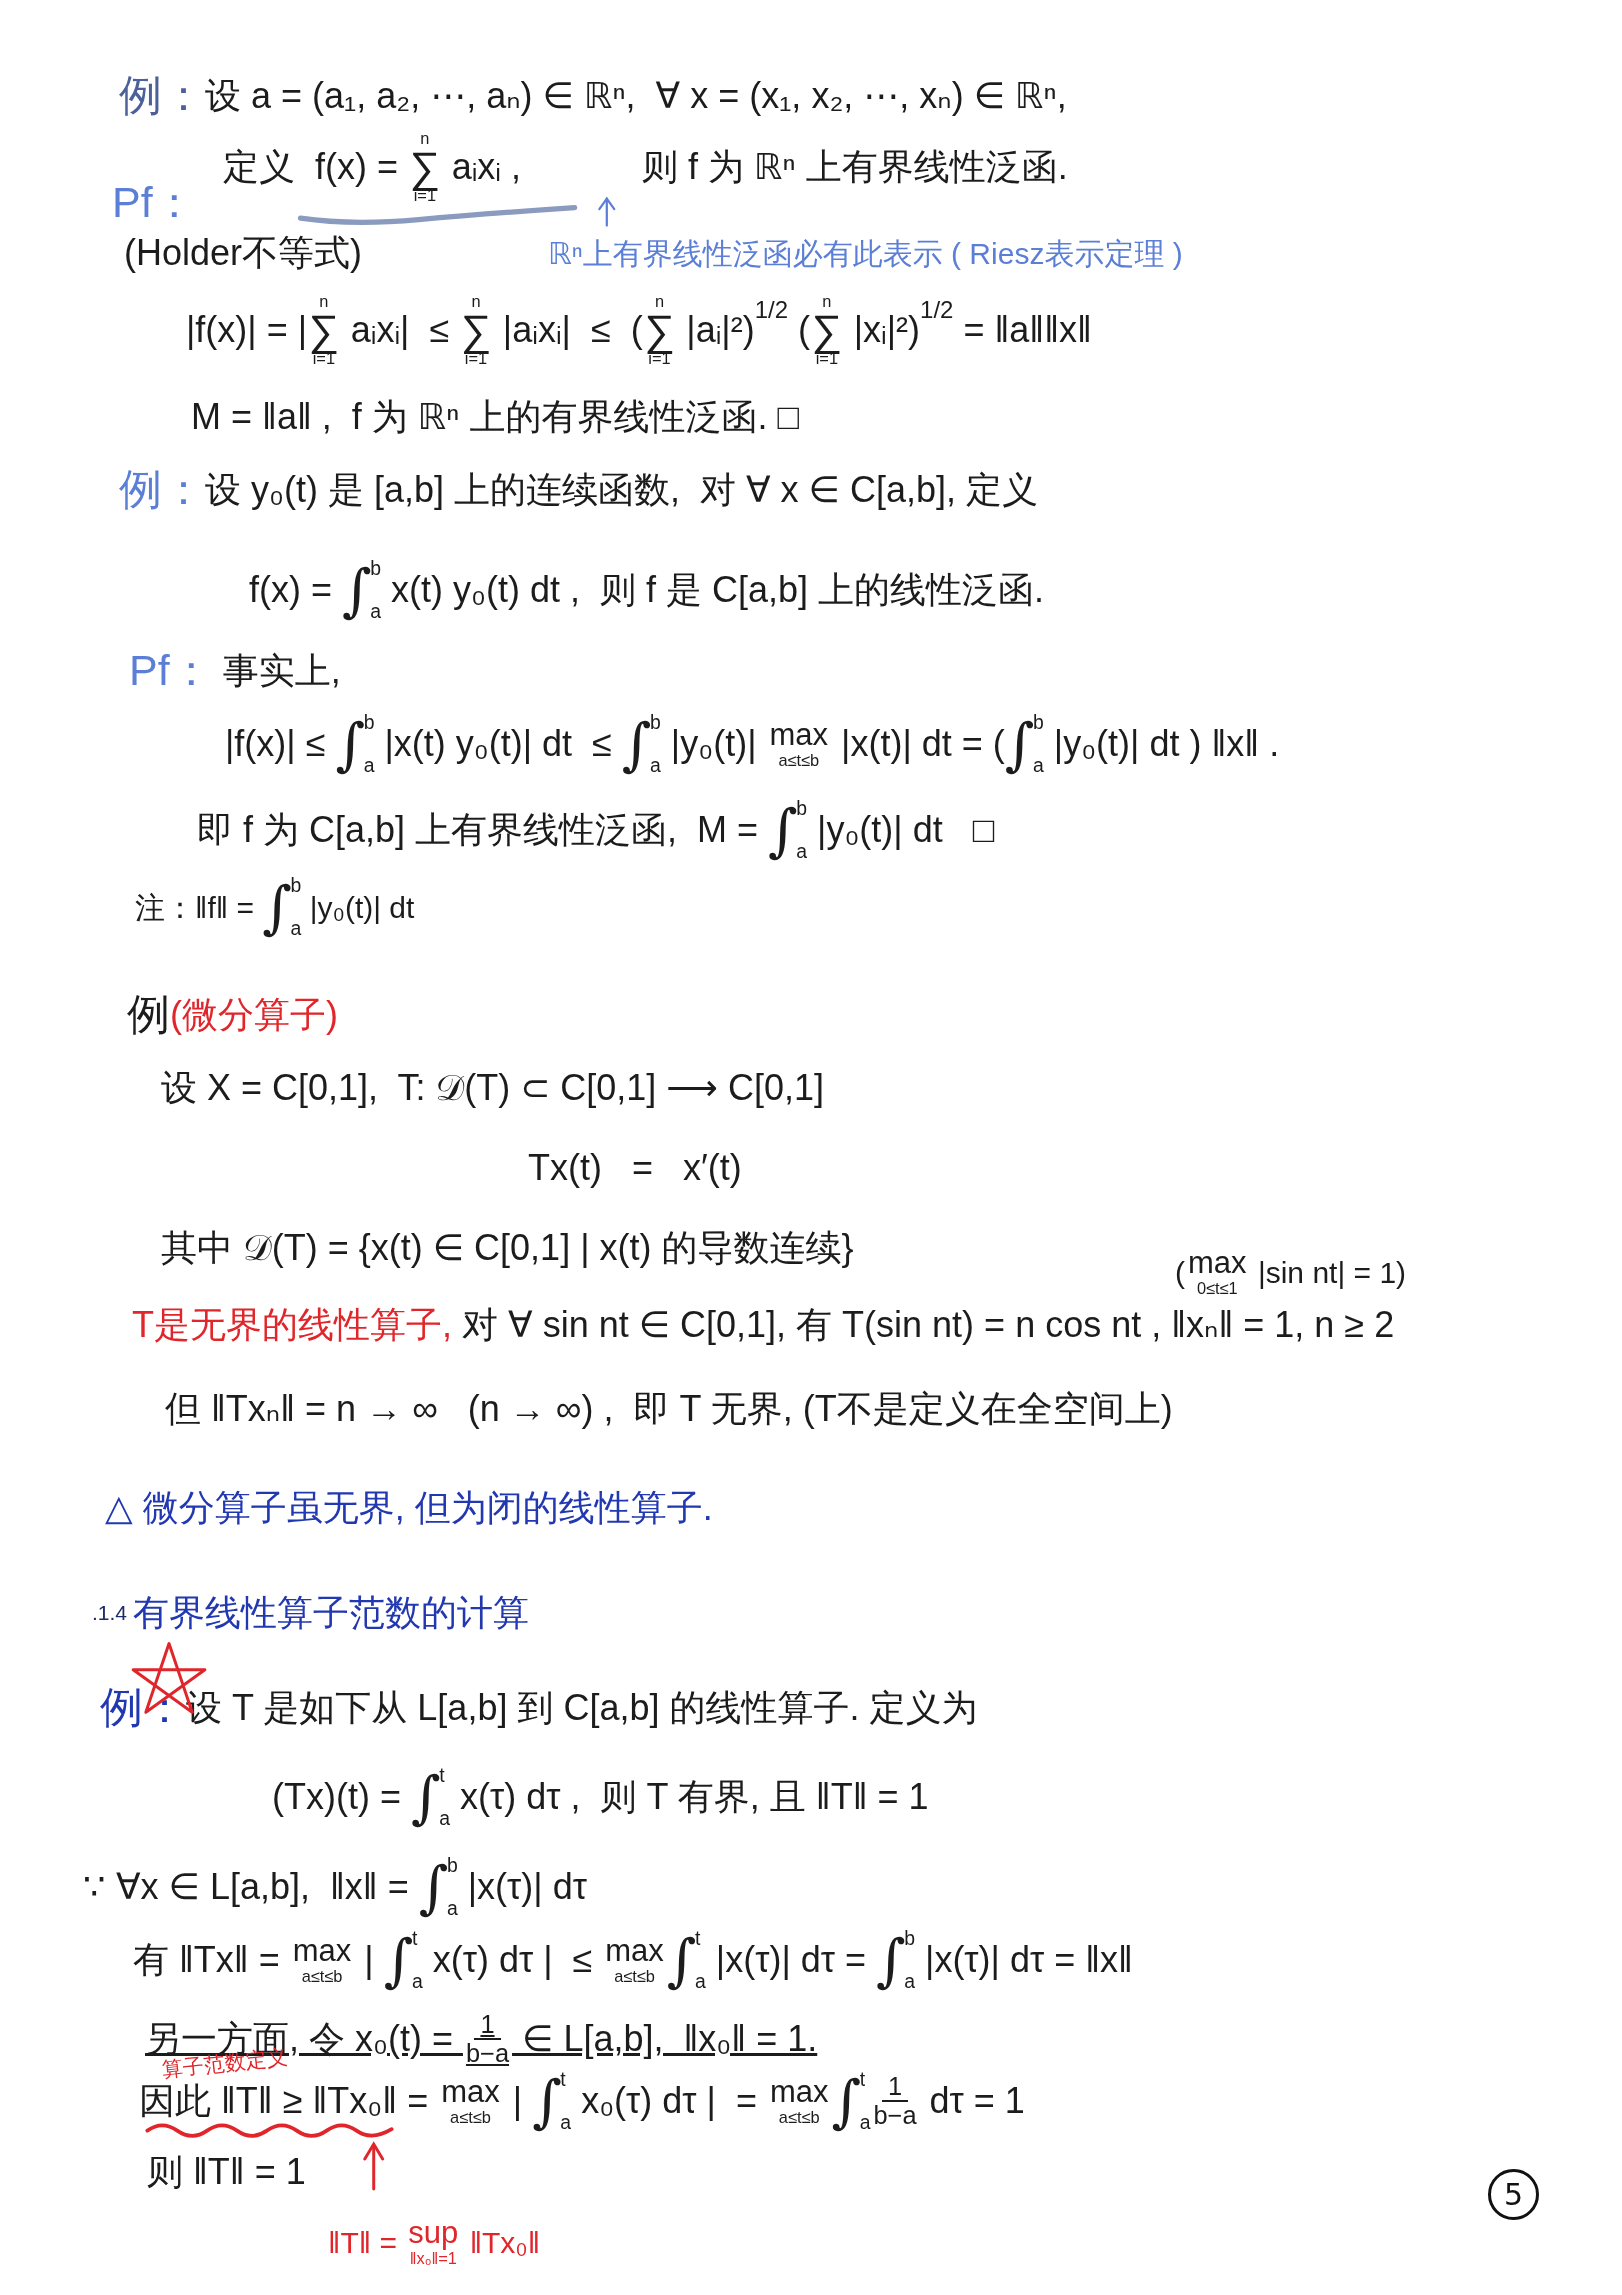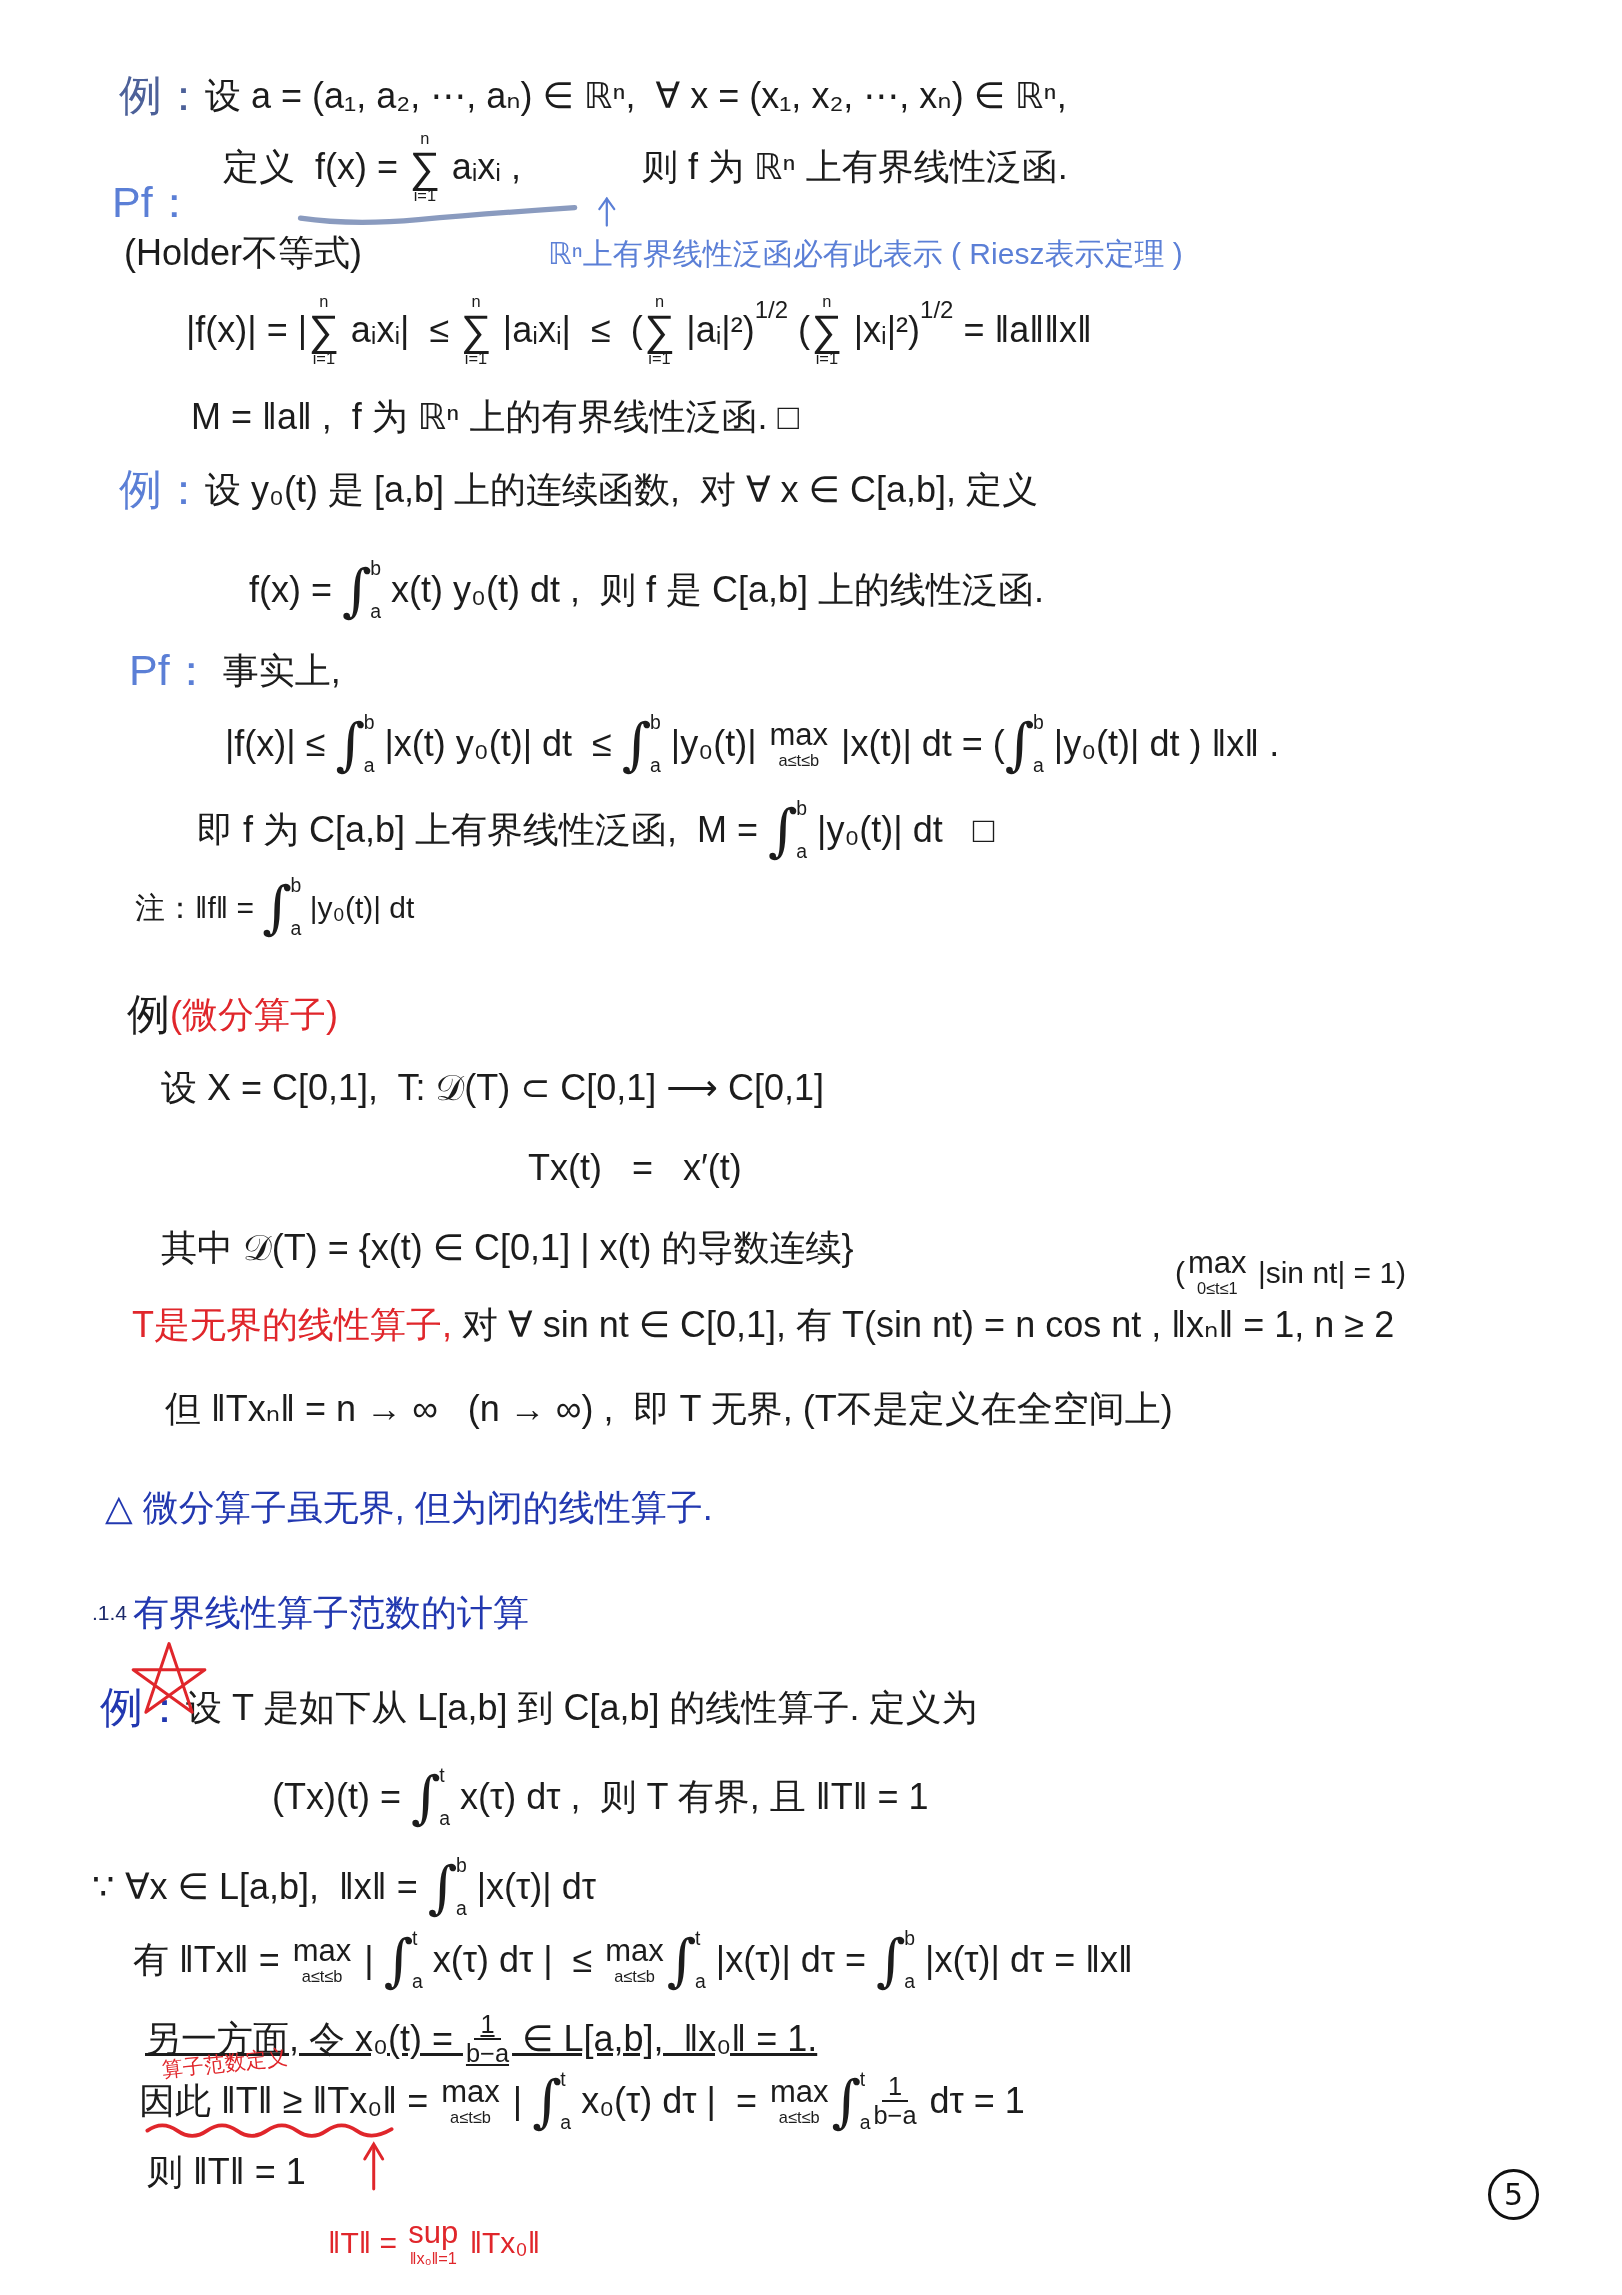--- a/index.html
+++ b/index.html
@@ -217,21 +217,21 @@
 
   <div class="line" style="left:272px; top:1752px;">
     <span class="t">(Tx)(t) = </span>
     <span class="int">
       <span class="sym">∫</span>
       <span class="lims"><span>t</span><span>a</span></span>
     </span>
     <span class="t"> x(τ) dτ ,  则 T 有界, 且 ‖T‖ = 1</span>
   </div>
 
-  <div class="line" style="left:92px; top:1842px;align-items:center;">
+  <div class="line" style="left:83px; top:1842px;align-items:center;">
     <span class="t">∵ ∀x ∈ L[a,b],  ‖x‖ = </span>
     <span class="int">
       <span class="sym">∫</span>
       <span class="lims"><span>b</span><span>a</span></span>
     </span>
     <span class="t"> |x(τ)| dτ</span>
   </div>
 
   <div class="line" style="left:133px; top:1915px;">
     <span class="t">有 ‖Tx‖ = </span>

